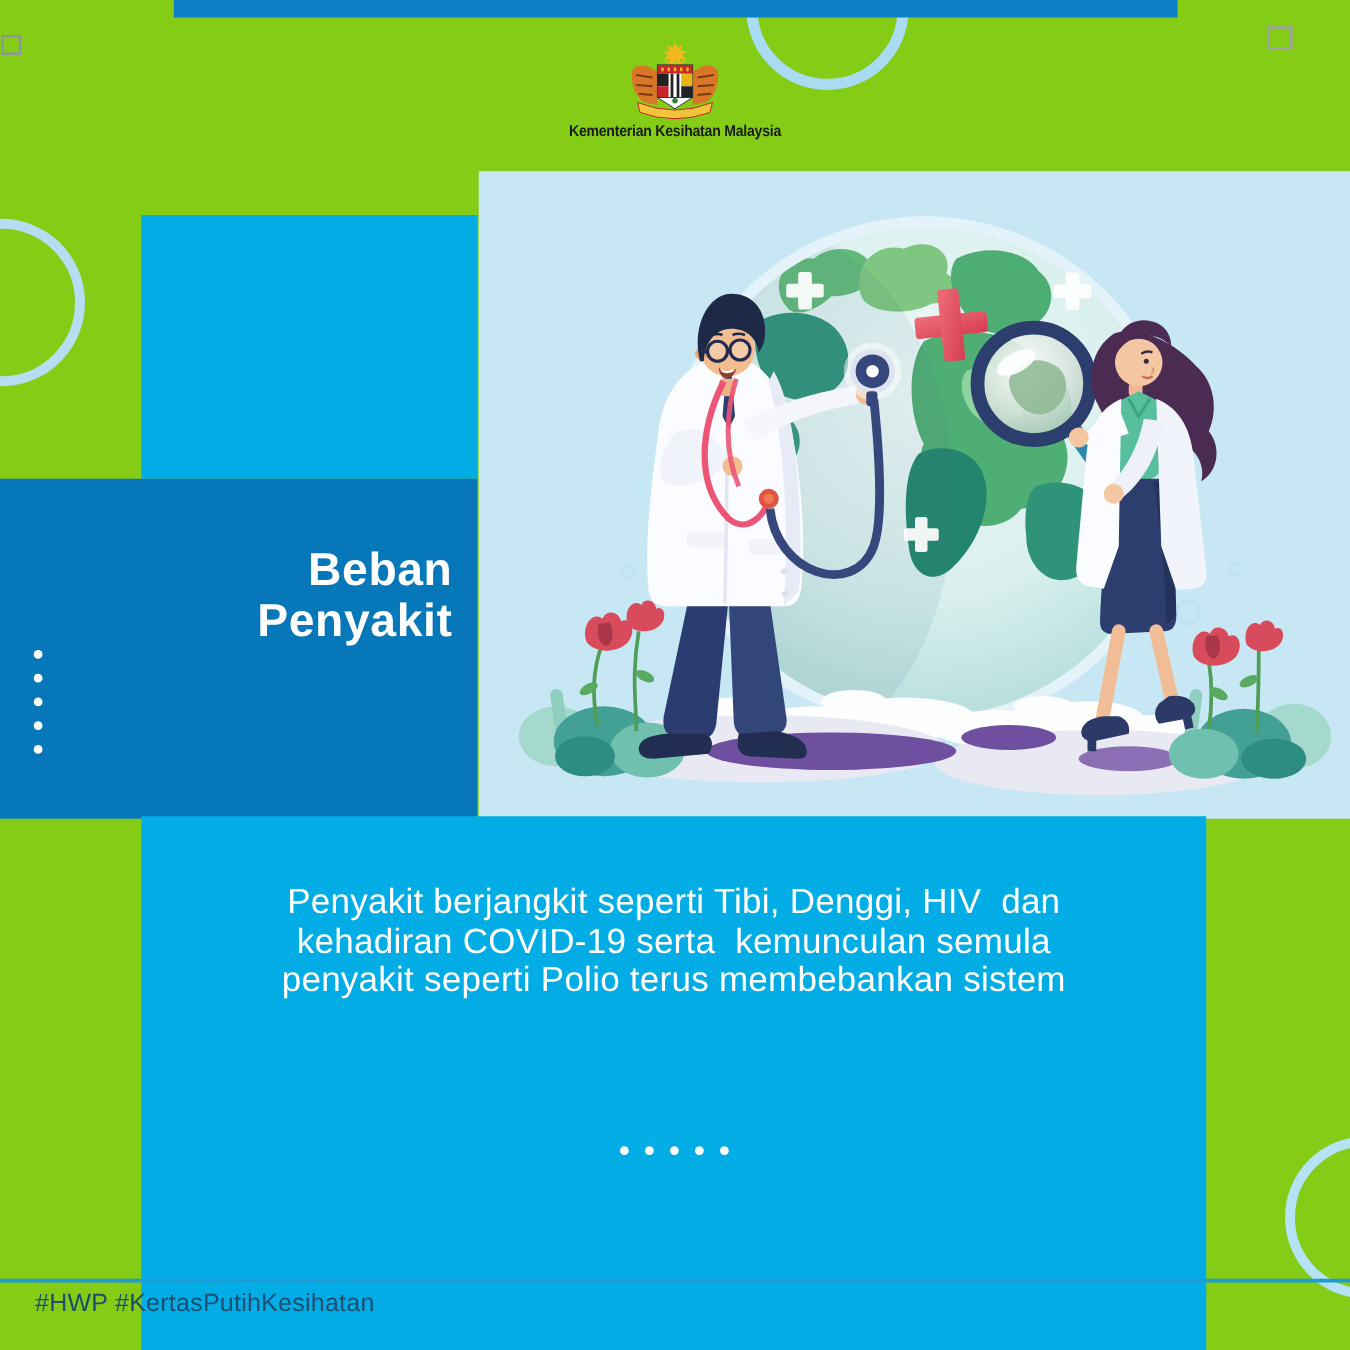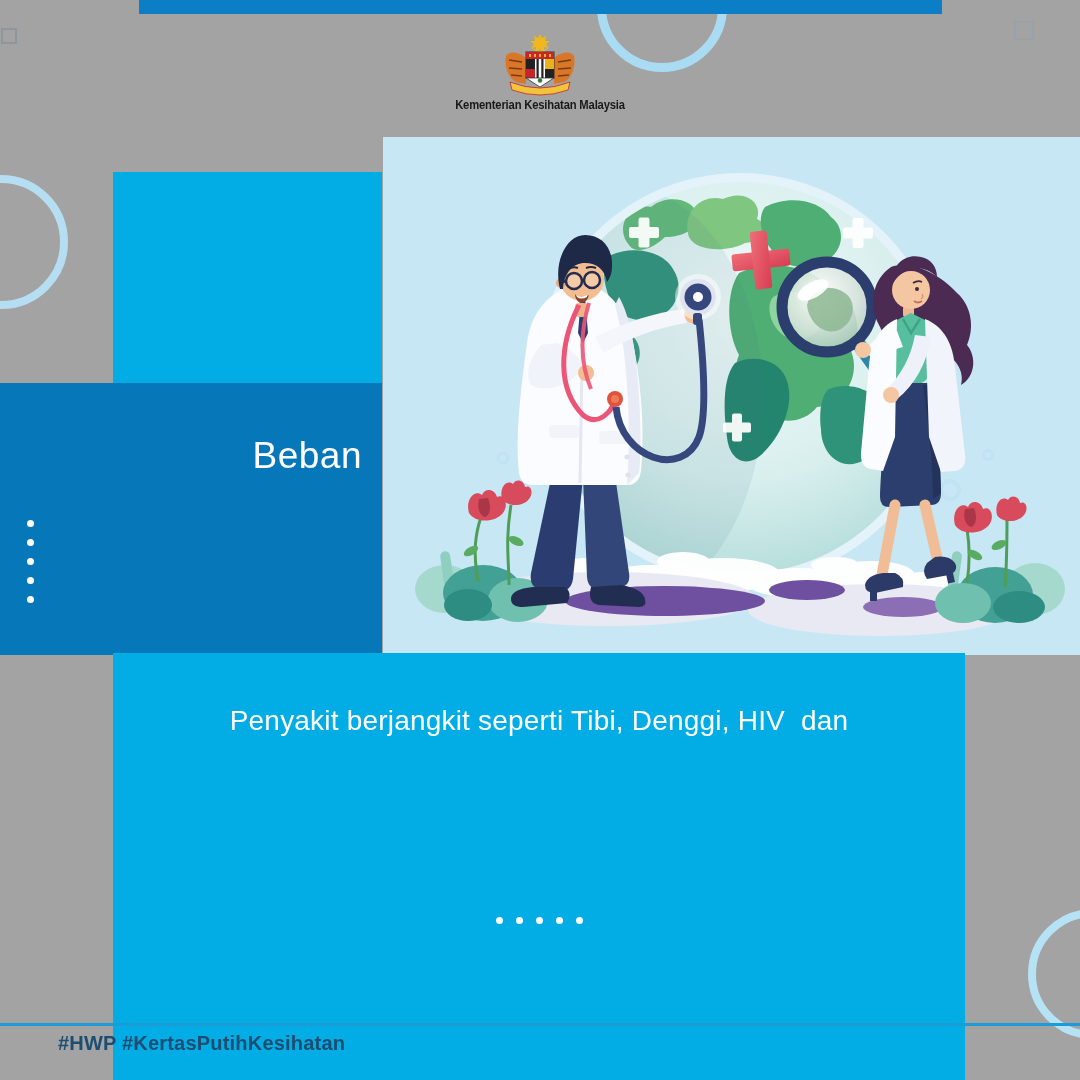--- a/index.html
+++ b/index.html
@@ -1,17 +1,17 @@
 <!DOCTYPE html>
 <html><head>
 <meta charset="utf-8">
 <style>
   html,body{margin:0;padding:0;background:#ffffff;}
   #poster{
-    position:relative;width:1080px;height:1080px;background:#a3a3a3;
+    position:relative;width:1080px;height:1080px;background:#84cc16;
     overflow:hidden;font-family:"Liberation Sans",sans-serif;
   }
   .abs{position:absolute;}
   
   #top-bar{left:139px;top:0;width:803px;height:14px;background:#0b7ec5;}
   .deco-circle{border-radius:50%;background:transparent;}
   #top-circle{left:597px;top:-58px;width:112px;height:112px;border:9px solid #a9dbf2;}
   #left-circle{left:-66px;top:175px;width:118px;height:118px;border:8px solid #b5def2;}
   #bottom-right-circle{left:1028px;top:909px;width:114px;height:114px;border:8px solid #b5e2f4;}
   .corner-square{background:transparent;border:2px solid #9ba1a8;}
@@ -20,34 +20,34 @@
   
   #logo-wrap{left:390px;top:34px;width:300px;text-align:center;}
   #logo-svg{display:block;margin:0 auto;}
   #logo-caption{margin-top:2px;font-size:12.5px;font-weight:bold;color:#1a1a1a;
     transform:scaleX(.9);letter-spacing:-.2px;white-space:nowrap;}
   
   #illustration-panel{left:383px;top:137px;width:697px;height:518px;background:#c8e7f5;}
   #cyan-top-box{left:113px;top:172px;width:269px;height:211px;background:#02ade6;}
   #title-panel{left:0;top:383px;width:382px;height:272px;background:#0678ba;}
   #title-text{position:absolute;right:20px;top:52px;text-align:right;color:#ffffff;
-    font-weight:normal;font-size:37px;line-height:41px;letter-spacing:.5px;}
+    font-weight:bold;font-size:37px;line-height:41px;letter-spacing:.5px;}
   #vertical-dots{position:absolute;left:27px;top:137px;display:flex;flex-direction:column;gap:12px;}
   #vertical-dots .dot,#horizontal-dots .dot{width:7px;height:7px;border-radius:50%;background:#ffffff;}
   
   #message-panel{left:113px;top:653px;width:852px;height:432px;background:#02ade6;}
   #message-text{position:absolute;left:0;top:52px;width:100%;text-align:center;color:#ffffff;
     font-size:28px;line-height:31.5px;letter-spacing:.2px;}
   #message-text .msg-line{white-space:pre;}
   #horizontal-dots{position:absolute;left:0;top:264px;width:100%;display:flex;
     justify-content:center;gap:13px;}
   
   #footer-line{left:0;top:1023px;width:1080px;height:3px;background:#1b9cd6;}
   #footer-text{left:28px;top:1032px;color:#1d4d70;}
-  #footer-hashtags{font-size:20px;font-weight:bold;letter-spacing:.2px;margin-left:30px;}
+  #footer-hashtags{font-size:20px;font-weight:normal;letter-spacing:.2px;}
   #footer-source{font-size:17.5px;margin-top:2px;letter-spacing:.1px;}
 </style>
 </head>
 <body>
 
 <div id="poster">
 
   <div class="abs deco-circle" id="top-circle"></div>
   <div class="abs" id="top-bar"></div>
   <div class="abs deco-circle" id="left-circle"></div>
@@ -275,33 +275,36 @@
         <rect x="564" y="436" width="7" height="10" fill="#2c3a68" transform="rotate(-12 567 441)"></rect>
       </g>
     </svg>
   </div>
 
   <div class="abs" id="cyan-top-box"></div>
 
   <div class="abs" id="title-panel">
     <div id="title-text">
         <div class="title-line">Beban</div>
+        <div class="title-line">Penyakit</div>
       </div>
     <div id="vertical-dots">
         <div class="dot"></div>
         <div class="dot"></div>
         <div class="dot"></div>
         <div class="dot"></div>
         <div class="dot"></div>
       </div>
   </div>
 
   <div class="abs" id="message-panel">
     <div id="message-text">
         <div class="msg-line">Penyakit berjangkit seperti Tibi, Denggi, HIV  dan</div>
+        <div class="msg-line">kehadiran COVID-19 serta  kemunculan semula</div>
+        <div class="msg-line">penyakit seperti Polio terus membebankan sistem</div>
       </div>
     <div id="horizontal-dots">
         <div class="dot"></div>
         <div class="dot"></div>
         <div class="dot"></div>
         <div class="dot"></div>
         <div class="dot"></div>
       </div>
   </div>
 

